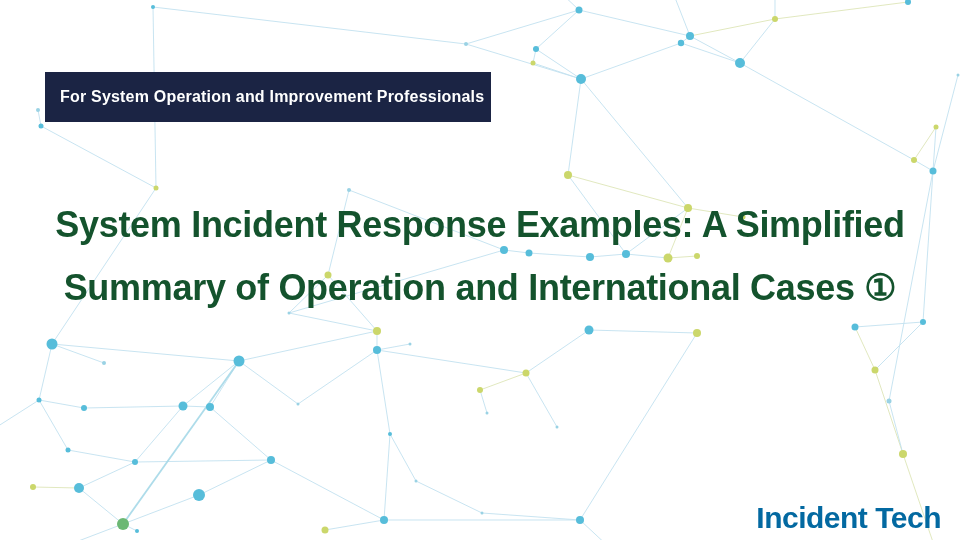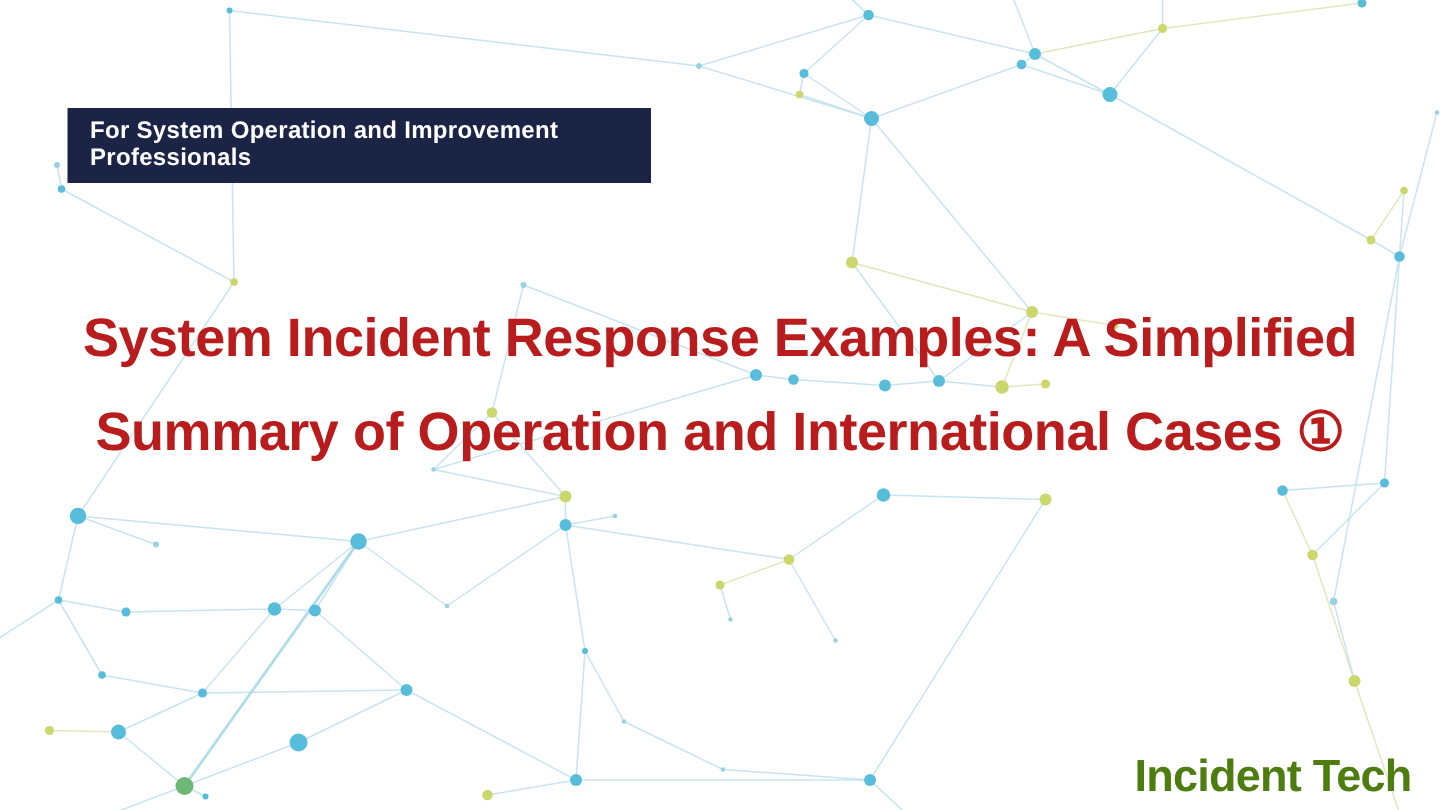--- a/index.html
+++ b/index.html
@@ -15,49 +15,49 @@
     position: absolute;
     inset: 0;
     width: 960px;
     height: 540px;
     pointer-events: none;
   }
   .badge {
     position: absolute;
     left: 45px;
     top: 72px;
-    width: 389px;
+    width: 446px;
     height: 50px;
     background: #1B2444;
     color: #ffffff;
     display: flex;
     align-items: center;
     box-sizing: border-box;
     padding-left: 15px;
     font-size: 16px;
     font-weight: bold;
     letter-spacing: 0.2px;
   }
   .title {
     position: absolute;
     top: 193px;
     left: 0;
     width: 960px;
     text-align: center;
-    color: #b91c1c;
+    color: #14532d;
     font-weight: bold;
     font-size: 36px;
     line-height: 63px;
     letter-spacing: -0.3px;
   }
   .logo {
     position: absolute;
     right: 19px;
     bottom: 6px;
-    color: #4d7c0f;
+    color: #0369a1;
     font-weight: bold;
     font-size: 30px;
     line-height: 1.1;
     letter-spacing: -0.5px;
   }
 </style>
 </head>
 <body>
 
 <div class="slide">

